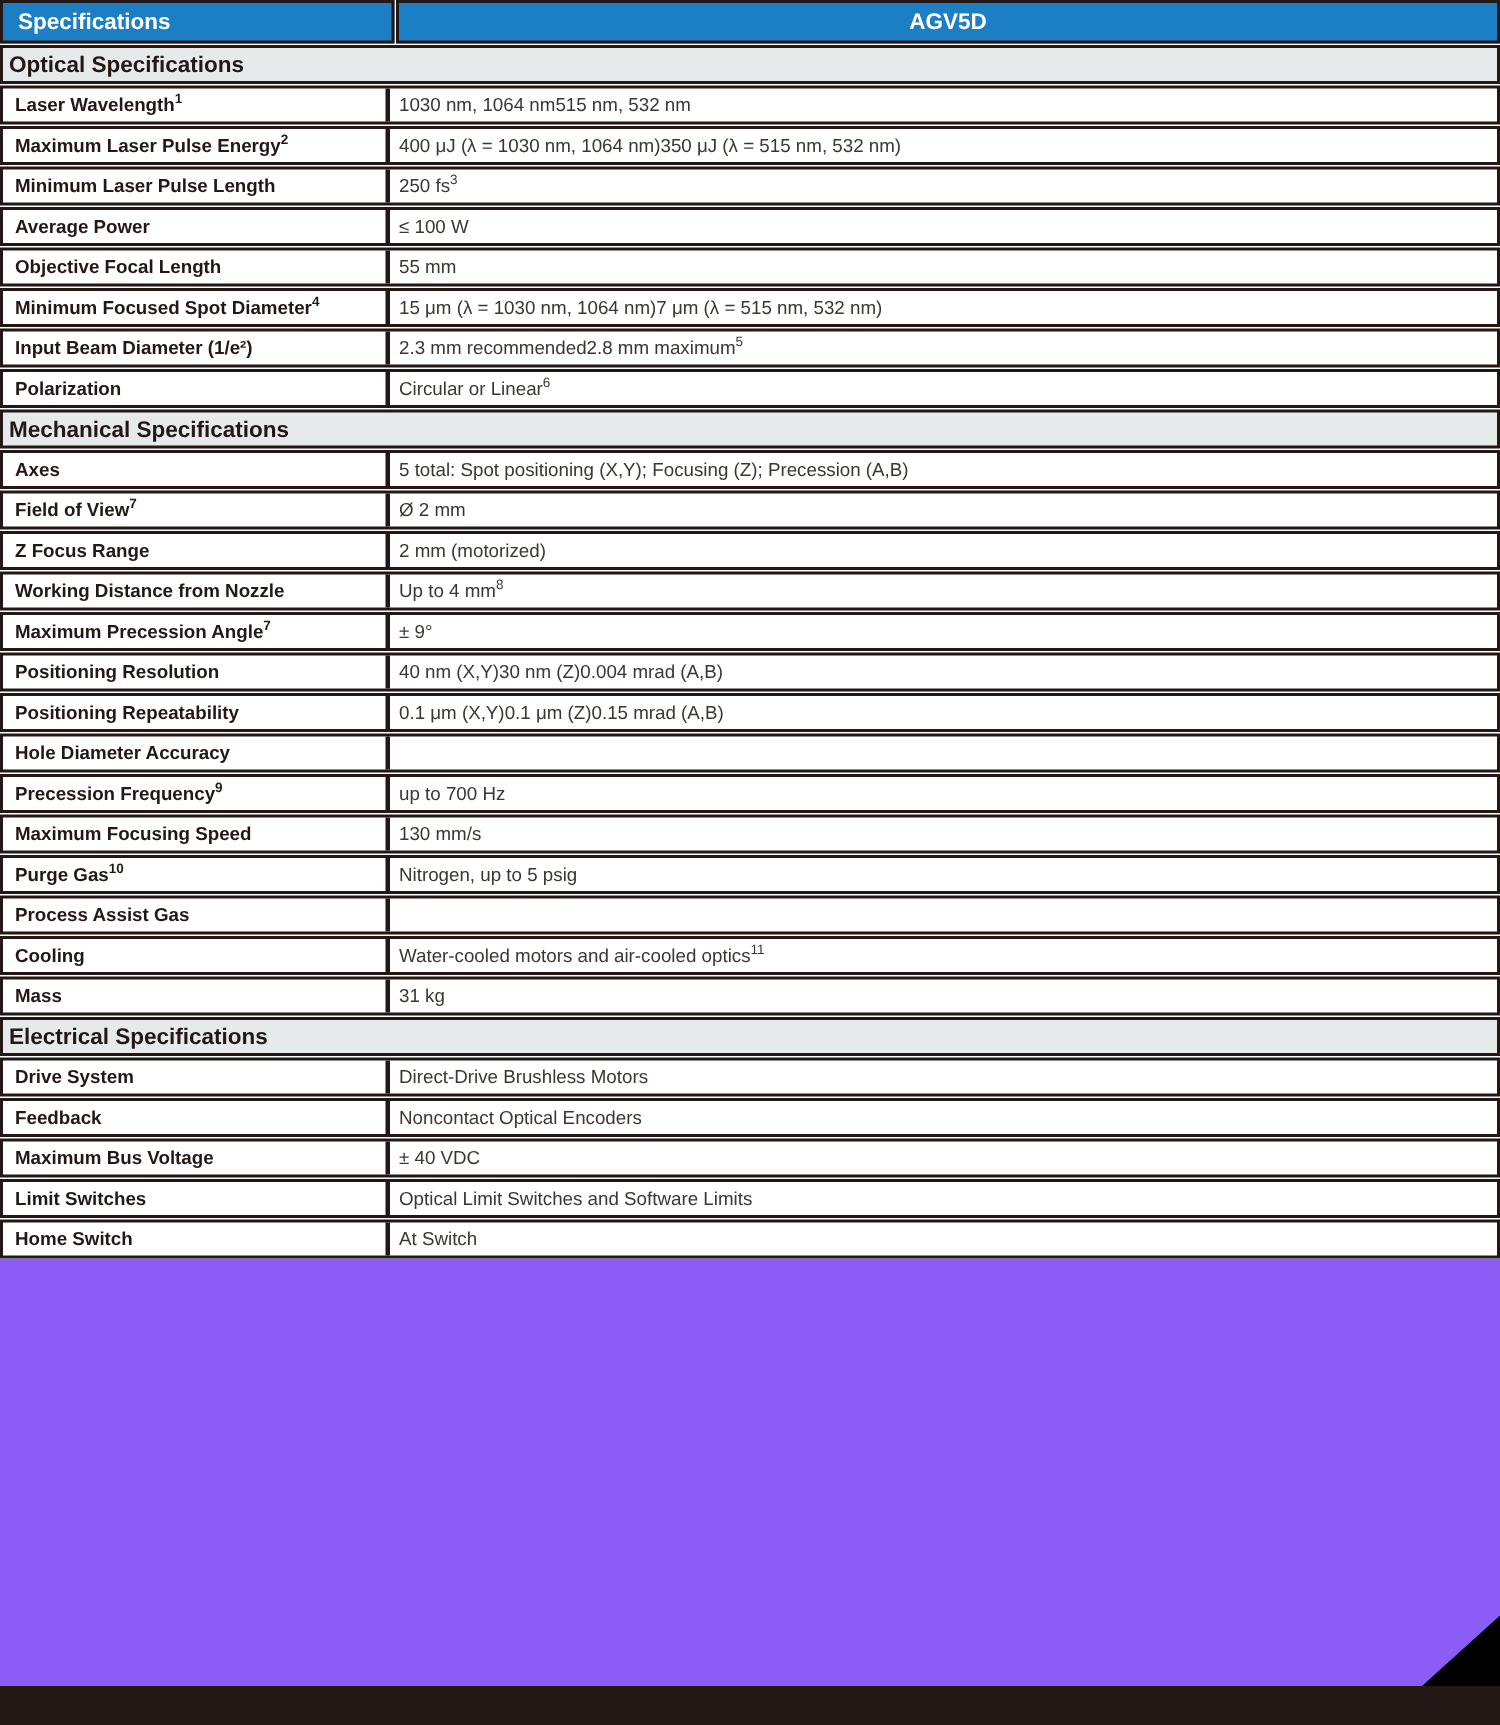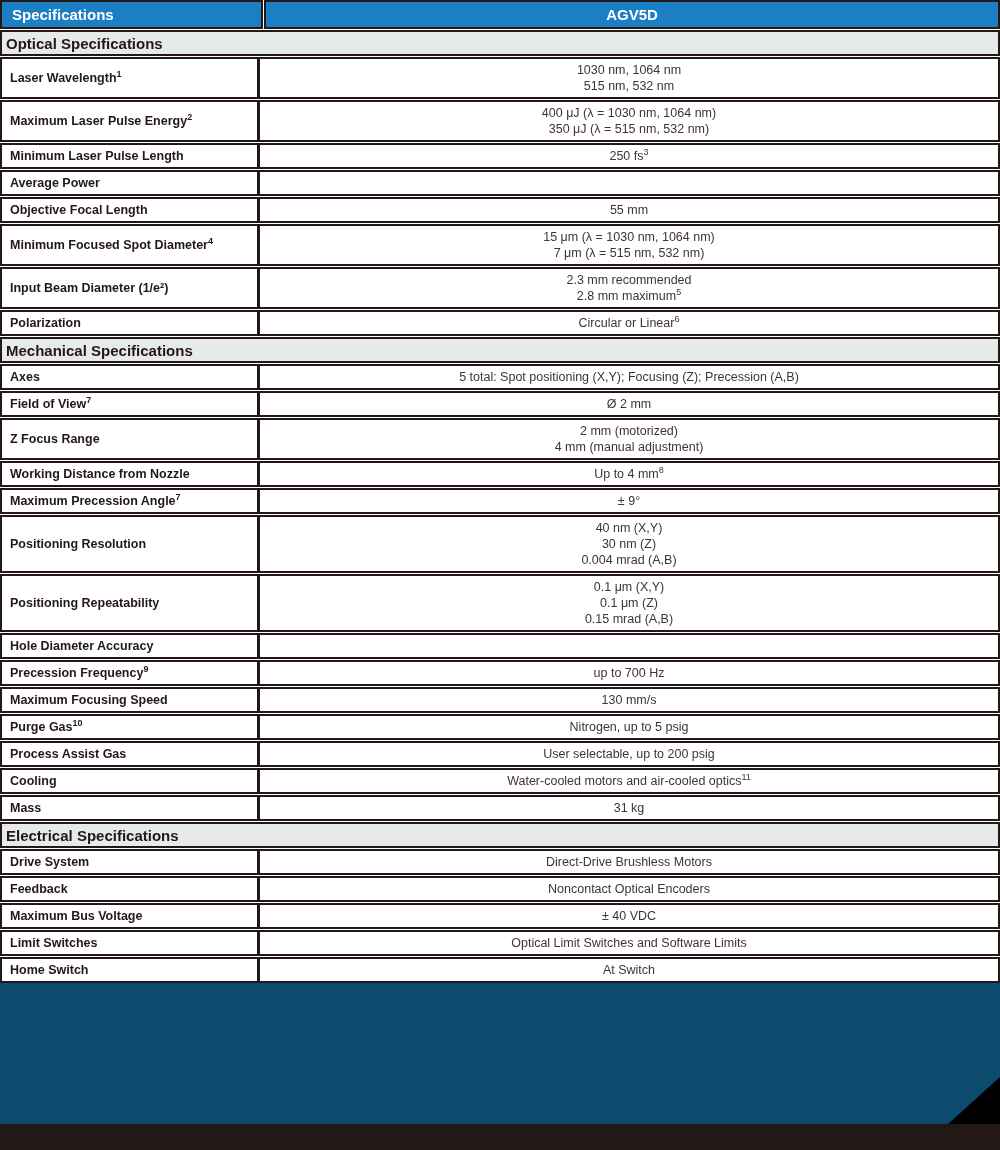--- a/index.html
+++ b/index.html
@@ -5,21 +5,21 @@
   * { box-sizing: border-box; }
   html, body { margin: 0; padding: 0; }
   body {
     font-family: "Liberation Sans", "DejaVu Sans", sans-serif;
     background: #231815;
   }
   .page {
     position: relative;
     width: 1000px;
     height: 1124px;
-    background: #0c4a6e;
+    background: #8b5cf6;
     overflow: hidden;
     margin: 0;
   }
   .sheet {
     background: #ffffff;
     width: 1000px;
   }
   
   .hdr-row {
     display: flex;
@@ -70,22 +70,22 @@
     align-items: center;
     padding: 3px 20px 3px 8px;
     font-weight: bold;
     font-size: 12.5px;
     color: #231815;
     line-height: 16px;
   }
   .spec-value {
     flex: 1;
     display: flex;
-    flex-direction: column;
-    justify-content: space-between;
+    flex-direction: row;
+    justify-content: flex-start;
     text-align: center;
     padding: 3px 6px;
   }
   .value-line {
     font-size: 12.5px;
     line-height: 16px;
     color: #3c3633;
   }
   sup {
     font-size: 9px;
@@ -136,20 +136,23 @@
             <span>Minimum Laser Pulse Length</span>
           </div>
           <div class="spec-value">
             <div class="value-line">250 fs<sup>3</sup></div>
           </div>
         </div>
         <div class="spec-row">
           <div class="spec-label">
             <span>Average Power</span>
           </div>
+          <div class="spec-value">
+            <div class="value-line">≤ 100 W</div>
+          </div>
         </div>
         <div class="spec-row">
           <div class="spec-label">
             <span>Objective Focal Length</span>
           </div>
           <div class="spec-value">
             <div class="value-line">55 mm</div>
           </div>
         </div>
         <div class="spec-row">
@@ -194,21 +197,20 @@
           <div class="spec-value">
             <div class="value-line">Ø 2 mm</div>
           </div>
         </div>
         <div class="spec-row">
           <div class="spec-label">
             <span>Z Focus Range</span>
           </div>
           <div class="spec-value">
             <div class="value-line">2 mm (motorized)</div>
-            <div class="value-line">4 mm (manual adjustment)</div>
           </div>
         </div>
         <div class="spec-row">
           <div class="spec-label">
             <span>Working Distance from Nozzle</span>
           </div>
           <div class="spec-value">
             <div class="value-line">Up to 4 mm<sup>8</sup></div>
           </div>
         </div>
@@ -265,23 +267,20 @@
           <div class="spec-label">
             <span>Purge Gas<sup>10</sup></span>
           </div>
           <div class="spec-value">
             <div class="value-line">Nitrogen, up to 5 psig</div>
           </div>
         </div>
         <div class="spec-row">
           <div class="spec-label">
             <span>Process Assist Gas</span>
-          </div>
-          <div class="spec-value">
-            <div class="value-line">User selectable, up to 200 psig</div>
           </div>
         </div>
         <div class="spec-row">
           <div class="spec-label">
             <span>Cooling</span>
           </div>
           <div class="spec-value">
             <div class="value-line">Water-cooled motors and air-cooled optics<sup>11</sup></div>
           </div>
         </div>

